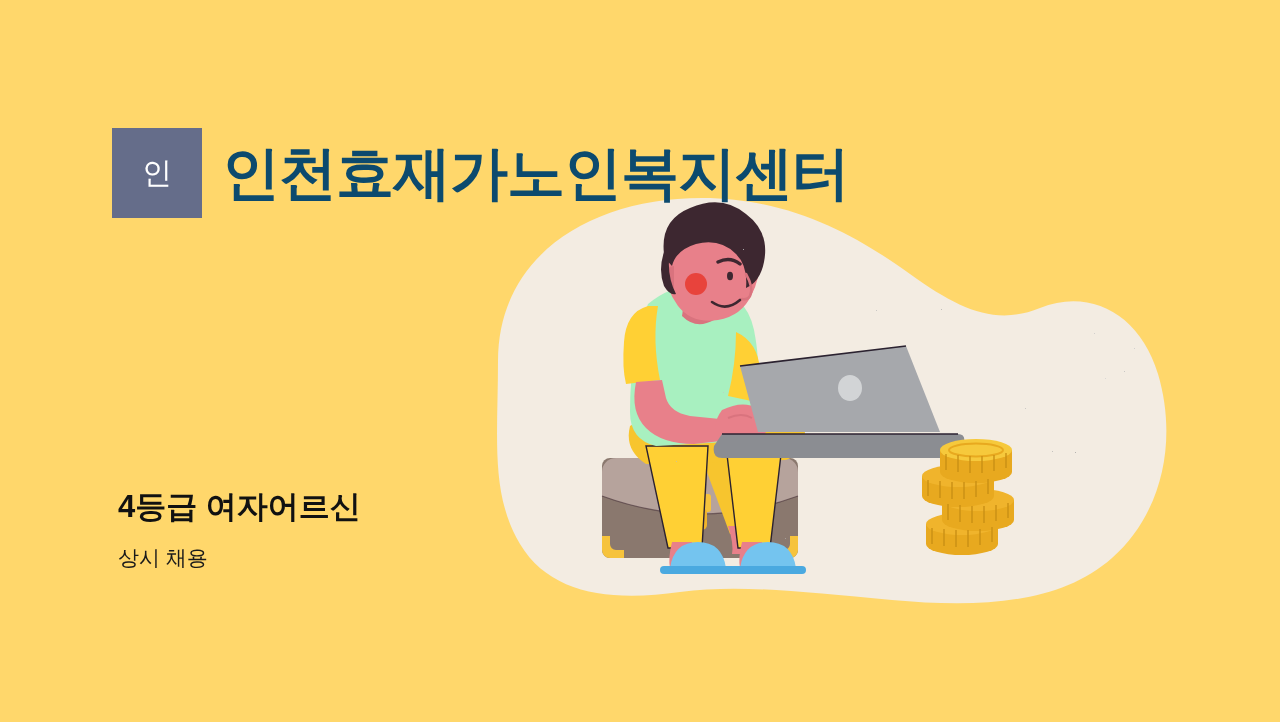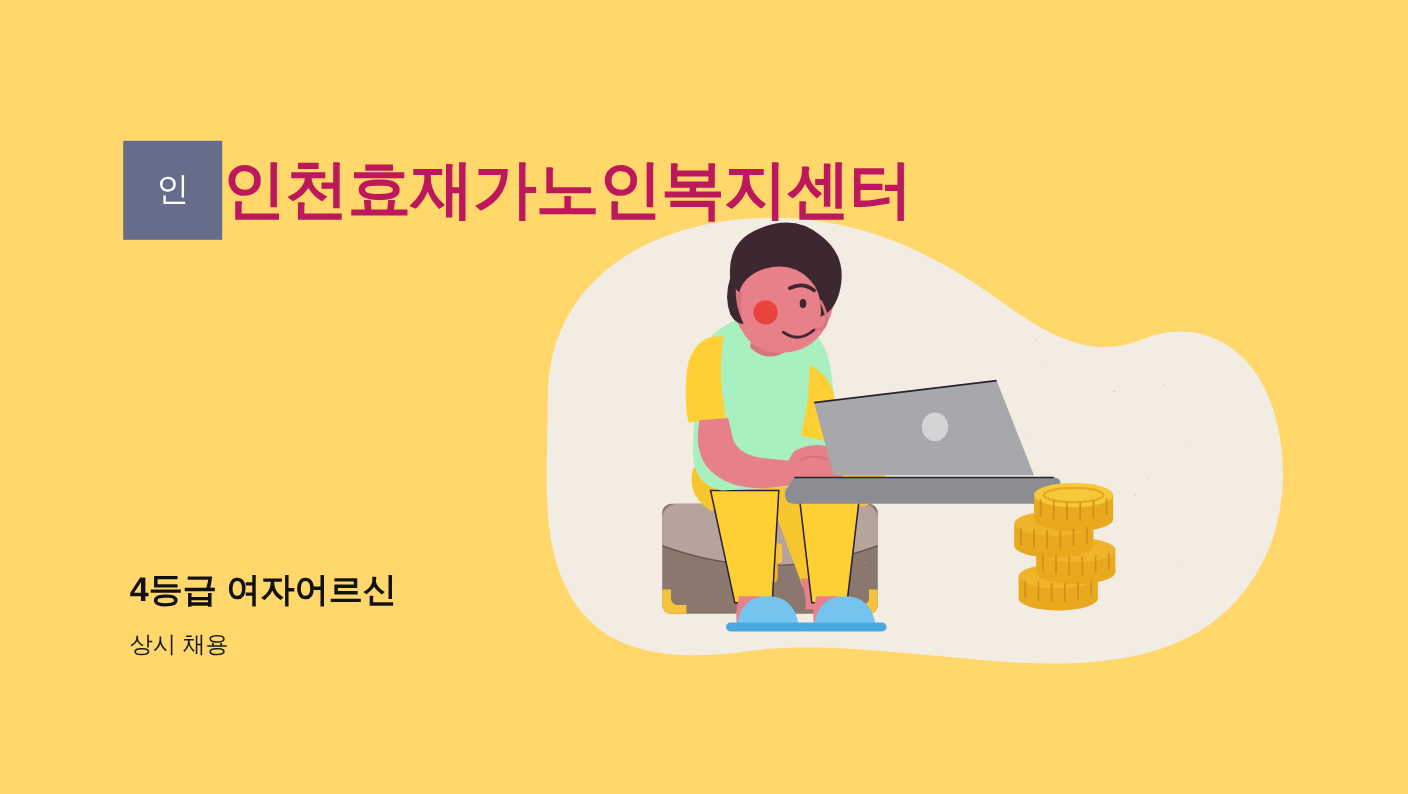--- a/index.html
+++ b/index.html
@@ -40,32 +40,33 @@
     flex:0 0 auto;
   }
   #brand-badge-label {
     color:#ffffff;
     font-size:30px;
     line-height:1;
     font-weight:400;
     letter-spacing:0px;
   }
   #org-title {
+    margin-left:20px;
     font-size:58px;
     font-weight:700;
-    color:#be185d;
+    color:#0c4a6e;
     line-height:1;
     white-space:nowrap;
     letter-spacing:-1px;
   }
 
   
   #job-block {
     position:absolute;
-    left:118px; top:517px;
+    left:118px; top:488px;
     z-index:5;
   }
   #job-title {
     font-size:31px;
     font-weight:700;
     color:#111111;
     line-height:1.2;
     white-space:nowrap;
   }
   #job-status {

